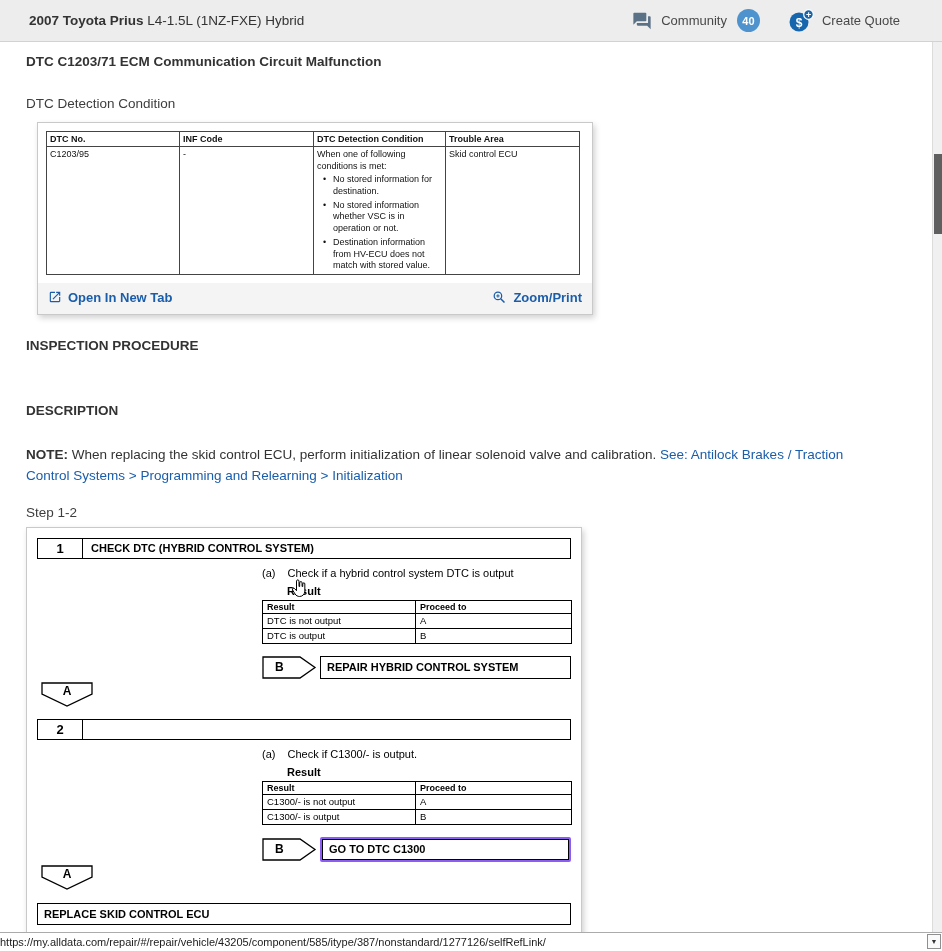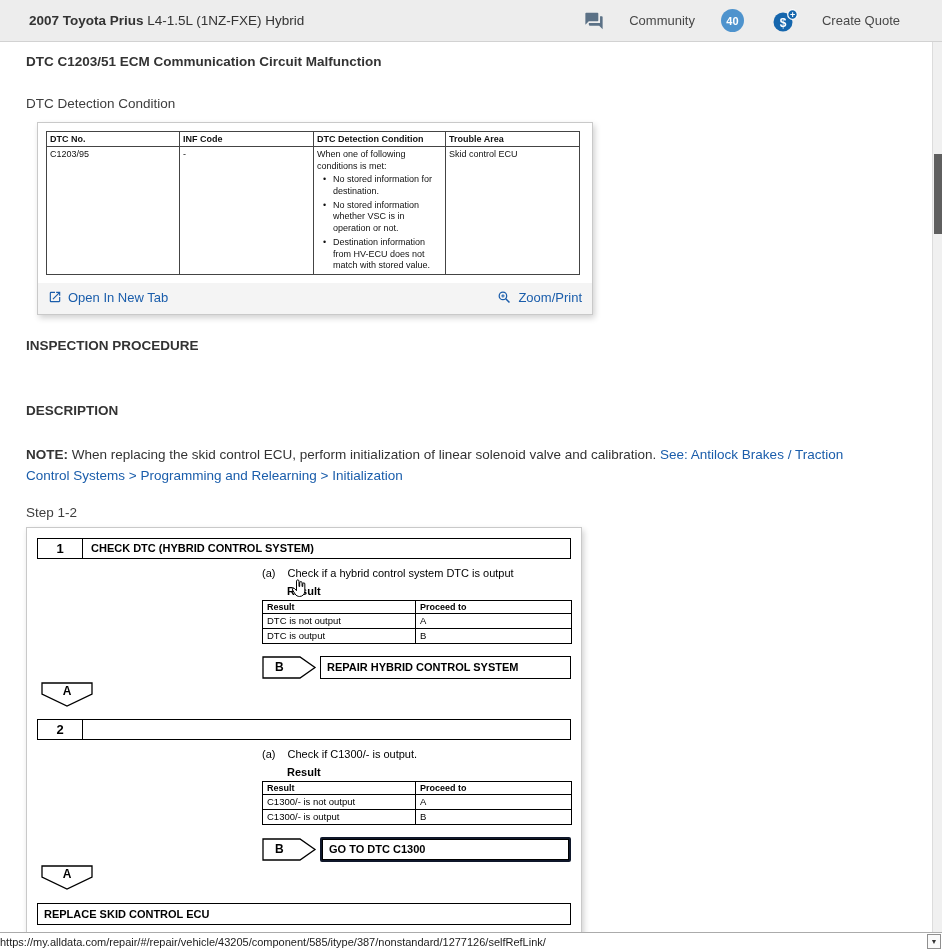--- a/index.html
+++ b/index.html
@@ -11,21 +11,21 @@
 
   
   .topbar {
     position:absolute; top:0; left:0; right:0; height:42px;
     background:#ededed; border-bottom:1px solid #d2d2d2;
     display:flex; align-items:center; padding:0 42px 0 29px;
   }
   .vehicle { font-size:13.5px; color:#333; white-space:nowrap; }
   .vehicle .vb { font-weight:bold; }
   .topbar-right { margin-left:auto; display:flex; align-items:center; }
-  .tb-btn { display:flex; align-items:center; gap:24px; cursor:pointer; }
+  .tb-btn { display:flex; align-items:center; gap:8px; cursor:pointer; }
   .tb-label { font-size:13px; color:#484848; }
   .badge {
     width:23px; height:23px; border-radius:50%; background:#4e93cd;
     color:#fff; font-size:11px; font-weight:bold;
     display:flex; align-items:center; justify-content:center; margin-left:2px;
   }
   .quote-btn { margin-left:28px; }
 
   
   .content {
@@ -47,21 +47,21 @@
     background:#fff; border:1px solid #c9c9c9;
     box-shadow:2px 3px 6px rgba(0,0,0,0.18);
   }
   .fig1 { margin-top:8px; margin-left:11px; width:556px; }
   .fig1-body { padding:8px; }
   .box-footer {
     display:flex; justify-content:space-between; align-items:center;
     padding:7px 10px 9px 10px;
   }
   .fig1 .box-footer { background:#f4f4f4; }
-  .link { font-size:13px; display:inline-flex; align-items:center; gap:6px; }
+  .link { font-size:13px; display:inline-flex; align-items:center; gap:6px;font-weight:bold; }
 
   
   table.dtc { border-collapse:collapse; table-layout:fixed; width:533px; font-size:9px; color:#111; }
   .dtc th, .dtc td { border:1px solid #444; vertical-align:top; text-align:left; padding:2px 3px; }
   .dtc th { font-weight:bold; height:15px; }
   .dtc td { height:104px; line-height:1.3; }
   .cond-intro { line-height:1.3; }
   .cond-item { display:flex; gap:4px; padding-left:6px; margin-top:2px; line-height:1.3; }
   .cond-item .dot { flex:0 0 6px; }
 
@@ -81,21 +81,21 @@
   .flow-table th { font-size:9px; font-weight:bold; height:13px; }
   .flow-table td { font-size:9.5px; height:15px; }
   .flow-action-row { display:flex; align-items:center; margin:12px 0 0 225px; width:309px; }
   .b-connector { position:relative; width:55px; height:23px; flex:0 0 55px; }
   .conn-letter-b { position:absolute; left:13px; top:4px; font-weight:bold; font-size:12px; color:#000; }
   .action-box {
     border:1px solid #000; height:23px; display:flex; align-items:center;
     padding-left:6px; font-weight:bold; font-size:11px; color:#000; background:#fff;
   }
   .plain-action { flex:1; margin-left:3px; }
-  .goto-wrap { flex:1; margin-left:3px; border:2px solid #0f172a; border-radius:2px; padding:0; display:flex; }
+  .goto-wrap { flex:1; margin-left:3px; border:2px solid #8b5cf6; border-radius:2px; padding:0; display:flex; }
   .goto-wrap .action-box { flex:1; height:21px; border:1px solid #000; }
   .a-connector { position:relative; margin:3px 0 0 4px; width:52px; height:25px; }
   .conn-letter-a { position:absolute; left:0; right:0; top:2px; text-align:center; font-weight:bold; font-size:12px; color:#000; }
   .final-action { margin-top:13px; width:534px; height:22px; border:1px solid #000;
     display:flex; align-items:center; padding-left:6px; font-weight:bold; font-size:11px; color:#000; }
   .cursor-icon { position:absolute; left:262px; top:50px; width:20px; height:22px; pointer-events:none; }
 
   
   .scrollbar {
     position:absolute; top:42px; right:0; width:10px; bottom:19px;
@@ -140,21 +140,21 @@
         <circle cx="20.5" cy="5.5" r="4.8" fill="#1566ad" stroke="#ffffff" stroke-width="1.2"></circle>
         <text x="20.6" y="8.8" font-size="9" font-weight="bold" fill="#ffffff" text-anchor="middle">+</text>
       </svg>
       <span class="tb-label">Create Quote</span>
     </div>
   </div>
 </div>
 
 <div class="content">
 
-  <div class="doc-title">DTC C1203/51 ECM Communication Circuit Malfunction</div>
+  <div class="doc-title">DTC C1203/71 ECM Communication Circuit Malfunction</div>
 
   <div class="section-label">DTC Detection Condition</div>
 
   <div class="figure-box fig1">
     <div class="fig1-body">
       <table class="dtc">
         <colgroup>
             <col style="width:133px">
             <col style="width:134px">
             <col style="width:132px">

